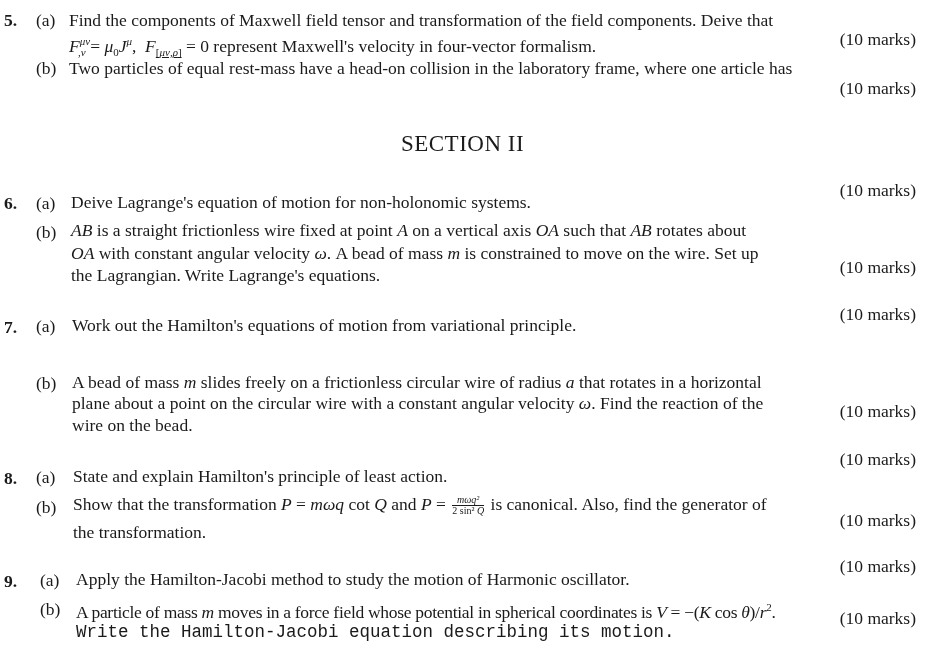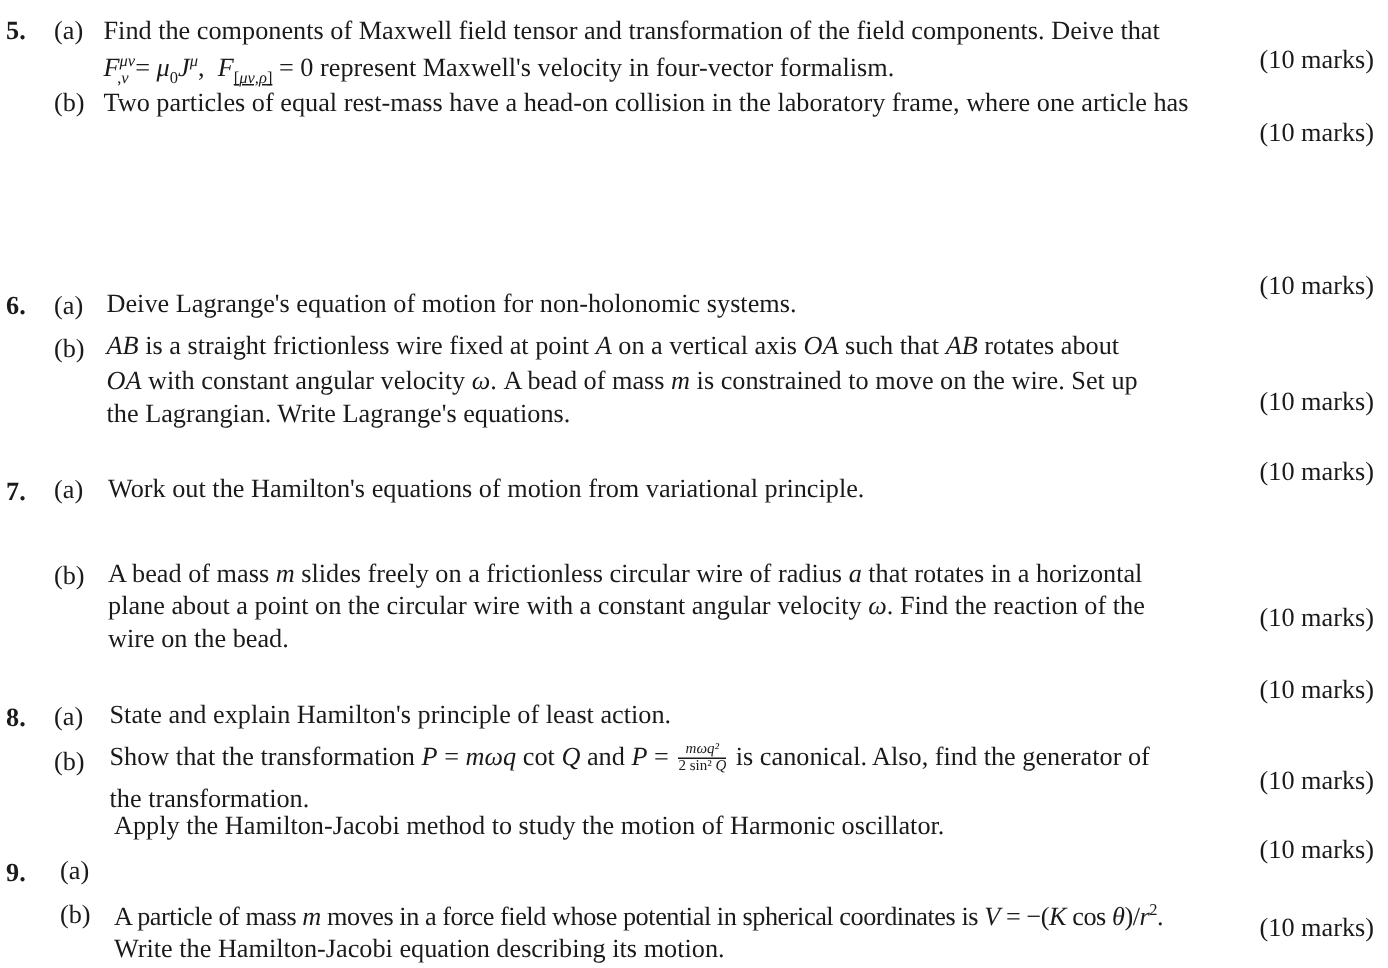--- a/index.html
+++ b/index.html
@@ -29,20 +29,21 @@
   <span class="line" style="left:69px;top:10px;">Find the components of Maxwell field tensor and transformation of the field components. Deive that</span>
   <span class="line" style="left:69px;top:31px;">
     <i class="m">F</i><sup style="font-size:11px;"><i>μν</i></sup><sub style="font-size:11px;margin-left:-12px;">,<i>ν</i></sub> = <i class="m">μ</i><sub style="font-size:11px;">0</sub><i class="m">J</i><sup style="font-size:11px;"><i>μ</i></sup>, &nbsp;<i class="m">F</i><sub style="font-size:11px;text-decoration:underline;">[<i>μν,ρ</i>]</sub> = 0 <span>represent Maxwell's velocity in four-vector formalism.</span>
   </span>
   <span class="marks" style="top:29px;">(10 marks)</span>
 
   <span class="part" style="left:36px;top:58px;">(b)</span>
   <span class="line" style="left:69px;top:58px;">Two particles of equal rest-mass have a head-on collision in the laboratory frame, where one article has</span>
   <span class="marks" style="top:78px;">(10 marks)</span>
 
+  <div class="section">SECTION II</div>
 
   <span class="qnum" style="left:4px;top:193px;">6.</span>
   <span class="part" style="left:36px;top:193px;">(a)</span>
   <span class="line" style="left:71px;top:192px;">Deive Lagrange's equation of motion for non-holonomic systems.</span>
   <span class="marks" style="top:180px;">(10 marks)</span>
 
   <span class="part" style="left:36px;top:222px;">(b)</span>
   <span class="line" style="left:71px;top:220px;"><i class="m">AB</i> is a straight frictionless wire fixed at point <i class="m">A</i> on a vertical axis <i class="m">OA</i> such that <i class="m">AB</i> rotates about</span>
   <span class="line" style="left:71px;top:243px;"><i class="m">OA</i> <span>with constant angular velocity</span> <i class="m">ω</i>. A bead of mass <i class="m">m</i> is constrained to move on the wire. Set up</span>
   <span class="line" style="left:71px;top:265px;">the Lagrangian. Write Lagrange's equations.</span>
@@ -64,21 +65,21 @@
   <span class="line" style="left:73px;top:466px;">State and explain Hamilton's principle of least action.</span>
   <span class="marks" style="top:449px;">(10 marks)</span>
 
   <span class="part" style="left:36px;top:497px;">(b)</span>
   <span class="line" style="left:73px;top:494px;">Show that the transformation <i class="m">P</i> = <i class="m">mωq</i> cot <i class="m">Q</i> and <i class="m">P</i> = <span class="frac"><span class="num">mωq²</span><span class="den">2 sin² <i>Q</i></span></span> is canonical. Also, find the generator of</span>
   <span class="line" style="left:73px;top:522px;">the transformation.</span>
   <span class="marks" style="top:510px;">(10 marks)</span>
 
   <span class="qnum" style="left:4px;top:571px;">9.</span>
   <span class="part" style="left:40px;top:570px;">(a)</span>
-  <span class="line" style="left:76px;top:540px;text-align:right;">Apply the Hamilton-Jacobi method to study the motion of Harmonic oscillator.</span>
+  <span class="line" style="left:76px;top:569px;text-align:right;">Apply the Hamilton-Jacobi method to study the motion of Harmonic oscillator.</span>
   <span class="marks" style="top:556px;">(10 marks)</span>
 
   <span class="part" style="left:40px;top:599px;">(b)</span>
   <span class="line" style="left:76px;top:597px;letter-spacing:-0.3px;">A particle of mass <i class="m">m</i> moves in a force field whose potential in spherical coordinates is <i class="m">V</i> = −(<i class="m">K</i> cos <i class="m">θ</i>)/<i class="m">r</i><sup style="font-size:11px;">2</sup>.</span>
-  <span class="line" style="left:76px;top:622px;">Write the Hamilton-Jacobi equation describing its motion.</span>
+  <span class="line" style="left:76px;top:622px;font-family:Liberation Mono, monospace;">Write the Hamilton-Jacobi equation describing its motion.</span>
   <span class="marks" style="top:608px;">(10 marks)</span>
 
 </div>
 
 </body></html>

